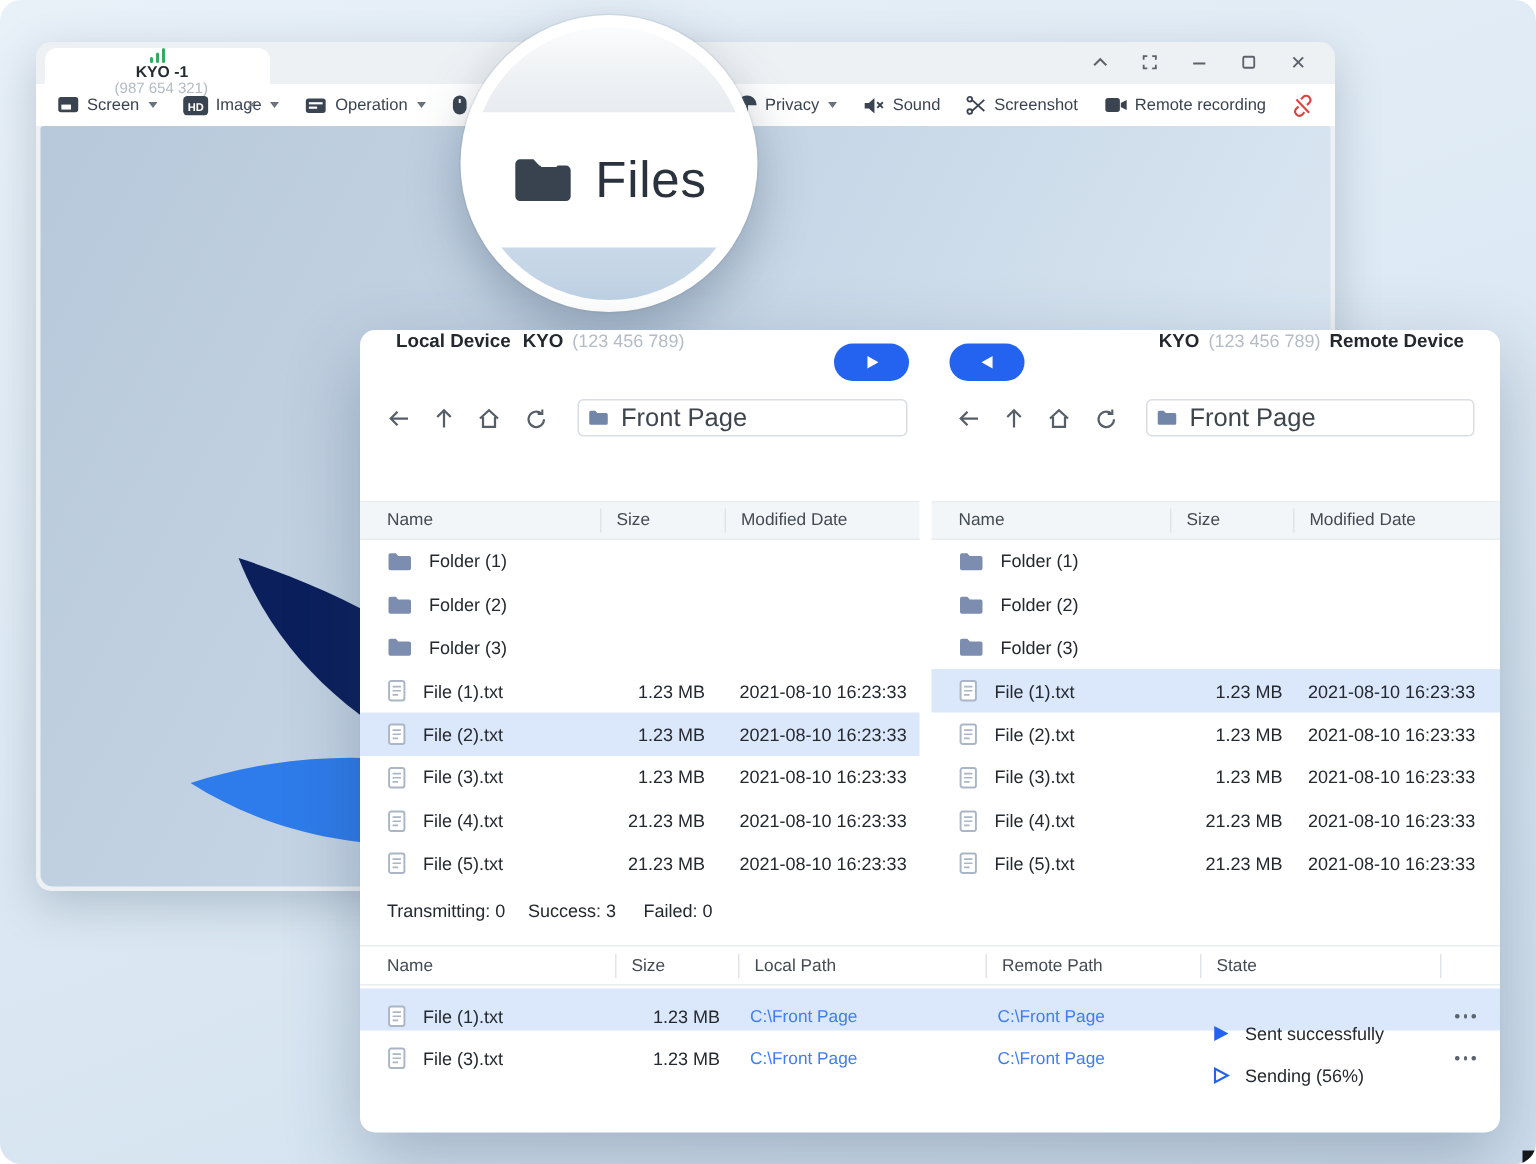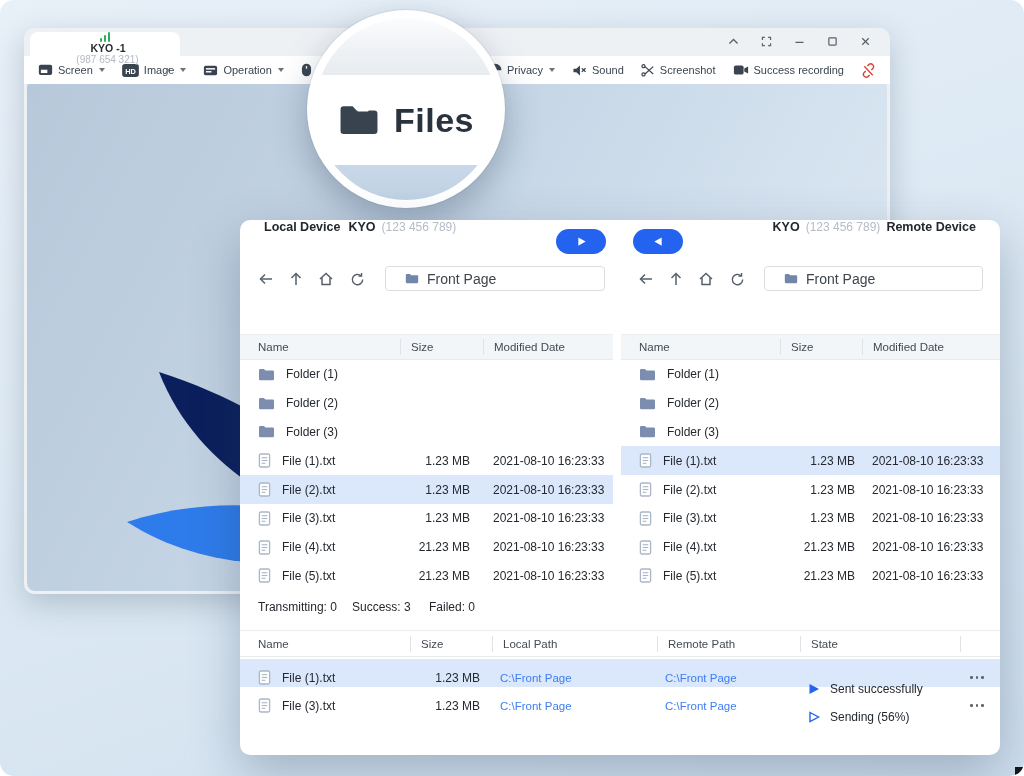--- a/index.html
+++ b/index.html
@@ -32,21 +32,21 @@
              overflow:hidden; background:linear-gradient(118deg,#b7c8da 0%,#c6d6e6 45%,#d8e5f1 80%,#e2ecf6 100%); }
   .flower { position:absolute; left:40px; top:60px; }
 
   
   .bubble { position:absolute; left:307px; top:10px; width:198px; height:198px; border-radius:50%;
             background:#fff; padding:8px; box-shadow:0 14px 34px rgba(50,70,95,.35), 0 0 0 1px rgba(120,140,160,.12); z-index:5; }
   .bubble-inner { width:182px; height:182px; border-radius:50%; overflow:hidden; display:flex; flex-direction:column; background:#fff; }
   .bi-top { height:57px; background:linear-gradient(#fbfcfd 0%,#eef1f4 60%,#e8ecf0 100%); }
   .bi-mid { height:90px; background:#fff; display:flex; align-items:center; justify-content:center; gap:14px; }
   .bi-mid svg { display:block; }
-  .bubble-label { font-size:34px; color:#2a323d; letter-spacing:.5px;font-weight:bold; }
+  .bubble-label { font-size:34px; color:#2a323d; letter-spacing:.5px; }
   .bi-bottom { flex:1; background:linear-gradient(#c9d8e8,#bfd2e4); }
 
   
   .dialog { position:absolute; left:240px; top:220px; width:760px; height:535px; background:#fff;
             border-radius:10px; box-shadow:0 18px 50px rgba(40,60,90,.30); z-index:10; }
   .dlg-title { height:38px; display:flex; align-items:center; padding:0 16px; }
   .dlg-title-label { font-size:12.5px; color:#23282e; margin-left:10px; }
   .dlg-controls { margin-left:auto; display:flex; gap:22px; align-items:center; color:#2a2f35; }
   .dlg-controls span { display:flex; }
   .device-row { height:42px; display:flex; align-items:flex-start; padding:0 24px; position:relative; font-size:12.5px; color:#23282e; }
@@ -54,21 +54,21 @@
   .dev-id { color:#b5bcc6; font-weight:normal; margin:0 6px; font-size:12px; }
   .dev-gap { margin-left:8px; }
   .xfer-btn { position:absolute; top:9px; width:50px; height:25px; border-radius:13px; background:#2463f0;
               display:flex; align-items:center; justify-content:center; border:none; cursor:pointer; }
   .btn-send { left:316px; } .btn-recv { left:393px; }
   .device-right { margin-left:auto; display:flex; align-items:center; }
 
   .nav-row { height:34px; position:relative; color:#565f69; }
   .nav-icon { position:absolute; top:7px; width:20px; height:20px; display:flex; align-items:center; justify-content:center; }
   .path-box { position:absolute; top:4px; height:25px; border:1px solid #d9dde2; border-radius:4px;
-              display:flex; align-items:center; padding:0 19px; gap:8px; font-size:14px; color:#3e454d; background:#fff; }
+              display:flex; align-items:center; padding:0 6px; gap:8px; font-size:17px; color:#3e454d; background:#fff; }
 
   .panels { position:absolute; top:114px; left:0; width:760px; height:257px; }
   .panel { position:absolute; top:0; height:100%; }
   .lp { left:0; width:373px; } .rp { left:381px; width:379px; }
   .phead { height:26px; background:#f3f6f8; border-top:1px solid #eceff2; border-bottom:1px solid #e7ebee;
            display:grid; align-items:center; font-size:11.5px; color:#434a52; }
   .lp .phead, .lp .frow { grid-template-columns:160px 83px 130px; }
   .rp .phead, .rp .frow { grid-template-columns:159px 82px 138px; }
   .phc { padding-left:10px; border-left:1px solid #e0e4e8; height:16px; display:flex; align-items:center; }
   .phc:first-child { border-left:none; padding-left:18px; }
@@ -220,21 +220,21 @@
             </span>
           <span>Screenshot</span>
         </div>
         <div class="titem">
           <span>
             <svg width="16" height="12" viewBox="0 0 17 13">
                 <rect x="0.8" y="1.5" width="10.5" height="10" rx="2" fill="#3a4450"></rect>
                 <path d="M12 5 L16.2 2.8 V10.2 L12 8 Z" fill="#3a4450"></path>
               </svg>
             </span>
-          <span>Success recording</span>
+          <span>Remote recording</span>
         </div>
         <div class="titem" style="margin-right:0">
           <span>
             <svg width="15" height="15" viewBox="0 0 16 16" fill="none" stroke="#d9453c" stroke-width="1.5">
                 <path d="M5 8.5 L3.2 10.3 a3 3 0 0 0 4.2 4.2 L9.2 12.7"></path>
                 <path d="M11 7.5 L12.8 5.7 a3 3 0 0 0 -4.2 -4.2 L6.8 3.3"></path>
                 <line x1="3.5" y1="3.5" x2="12.5" y2="13"></line>
               </svg>
             </span>
         </div>

